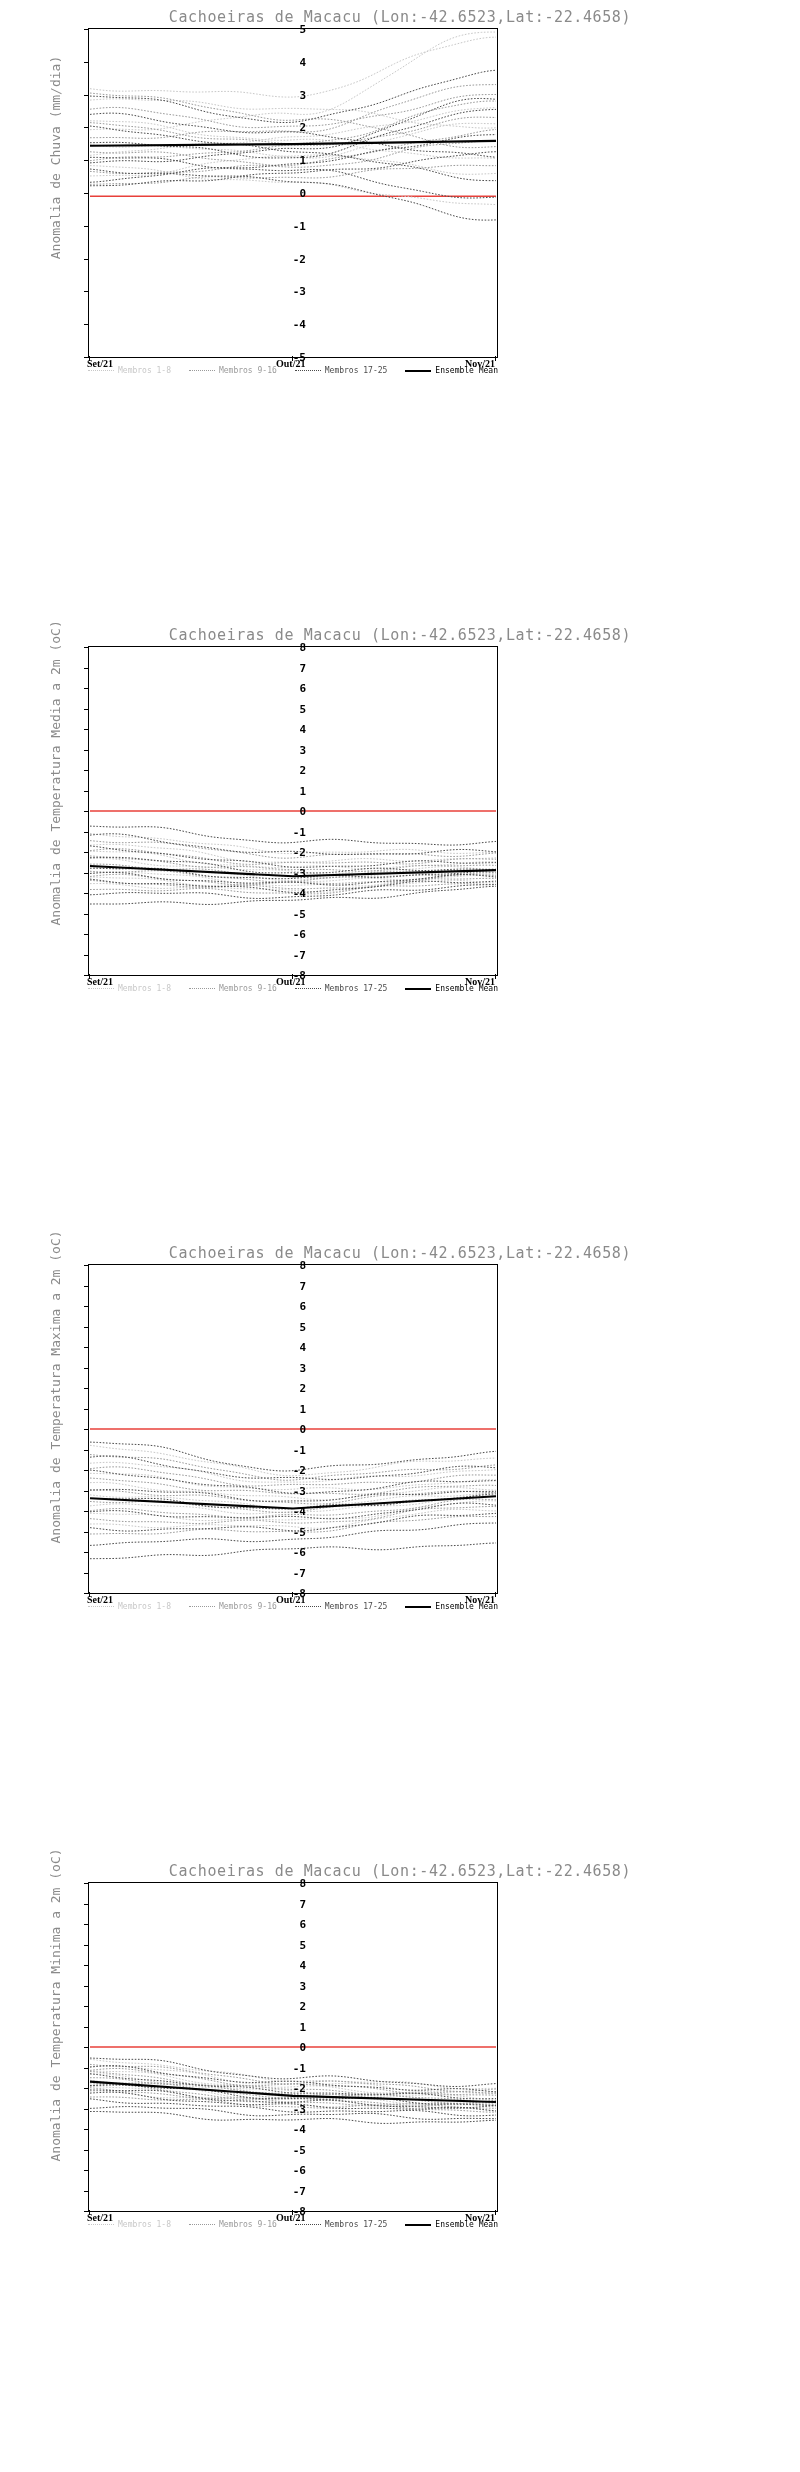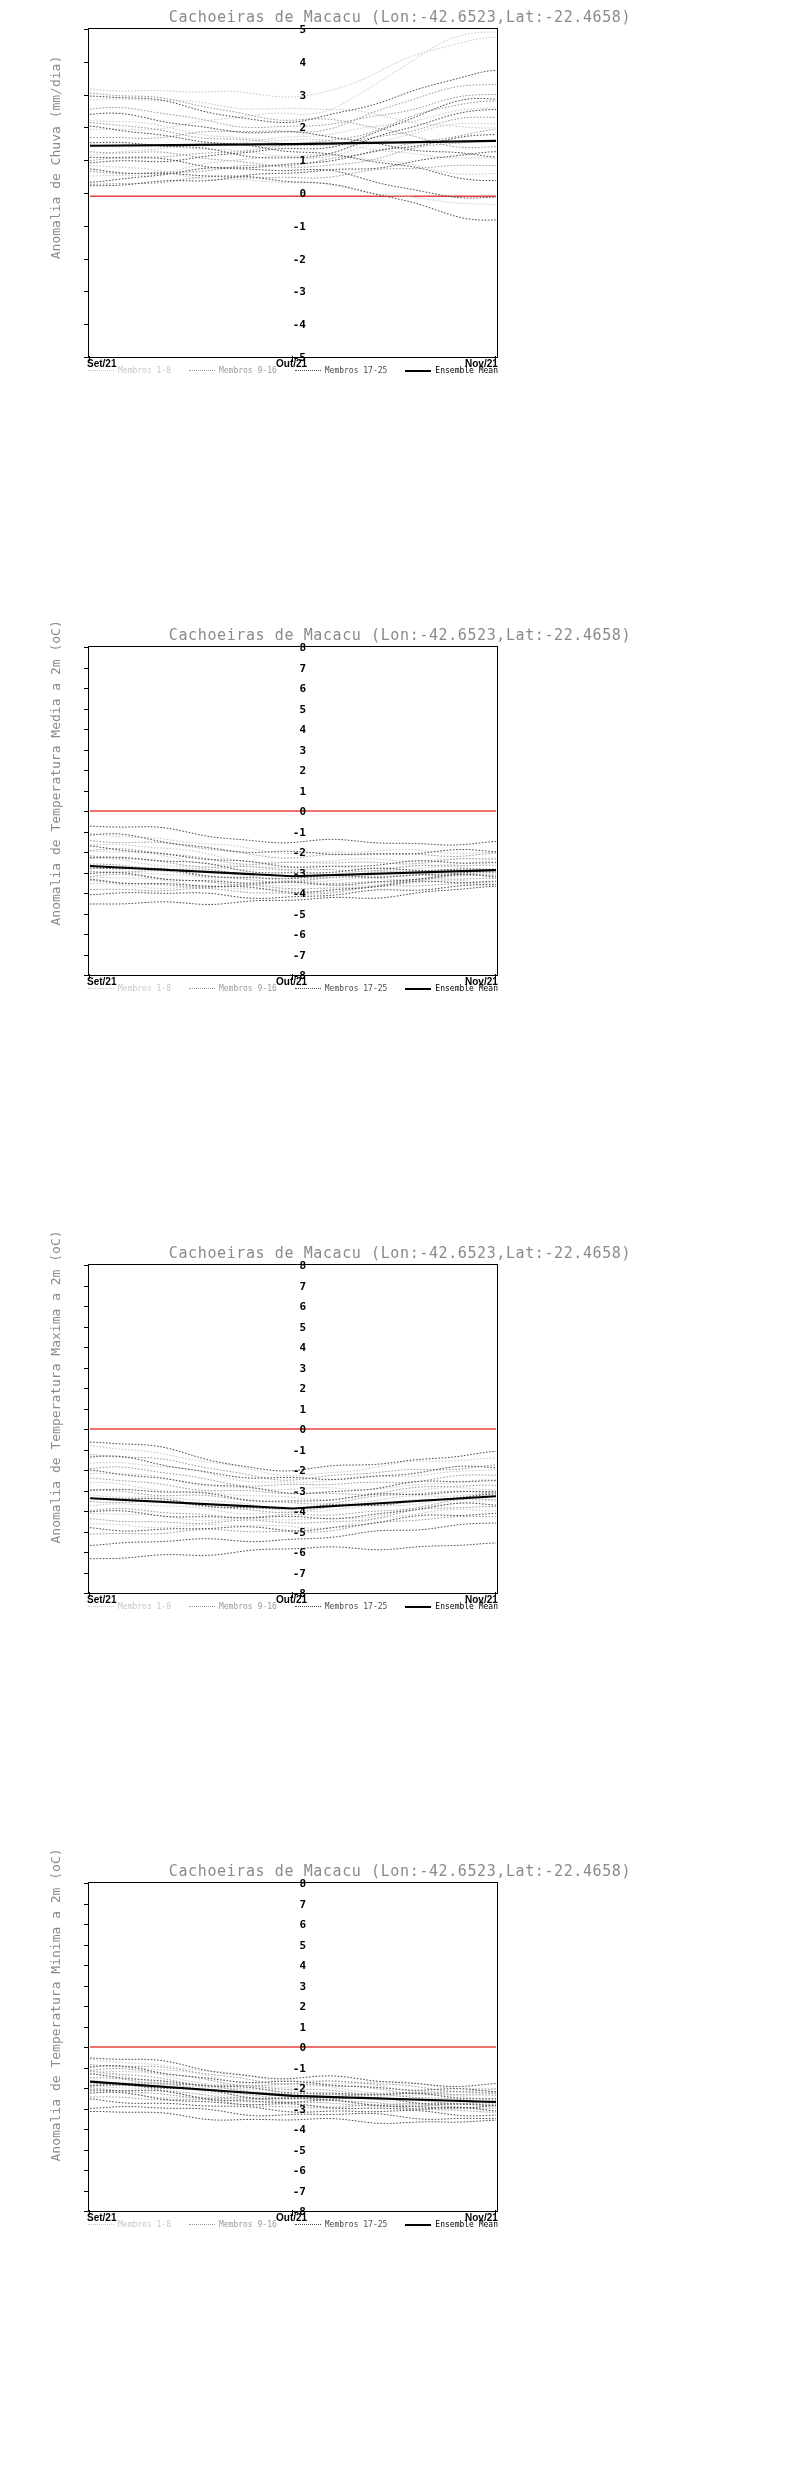--- a/index.html
+++ b/index.html
@@ -72,21 +72,21 @@
     font-weight: bold;
     color: #000;
     font-family: "DejaVu Sans Mono", monospace;
     line-height: 1;
   }
   .xtick {
     position: absolute;
     font-size: 10px;
     font-weight: bold;
     color: #000;
-    font-family: Liberation Sans, sans-serif;
+    font-family: Liberation Serif, serif;
     white-space: nowrap;
   }
   .legend {
     position: absolute;
     left: 88px;
     top: 366px;
     width: 410px;
     display: flex;
     flex-direction: row;
     justify-content: space-between;

